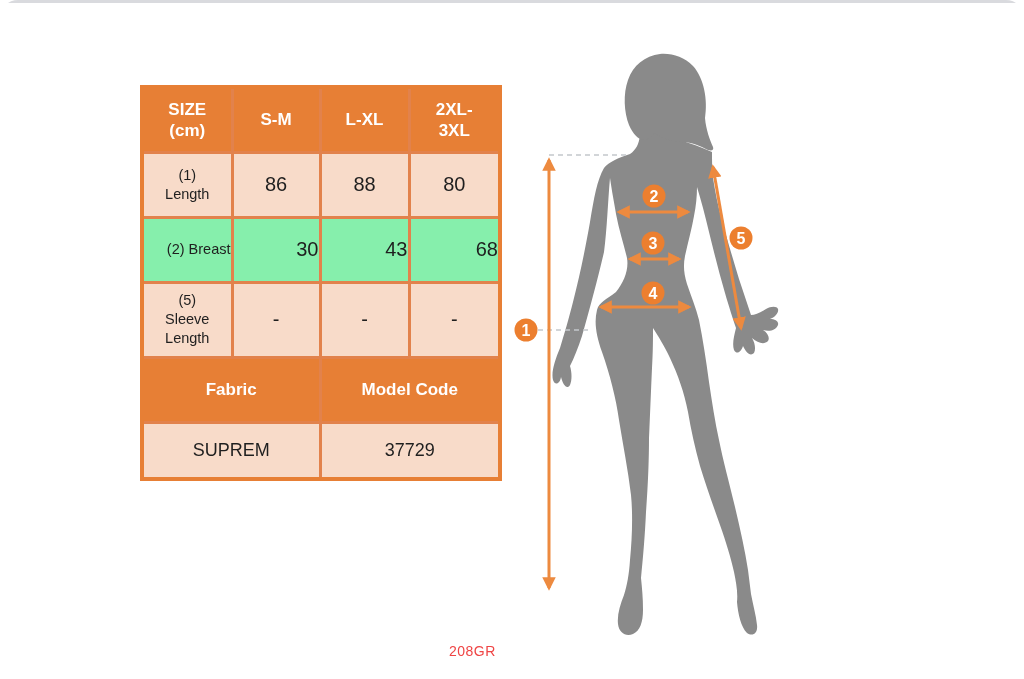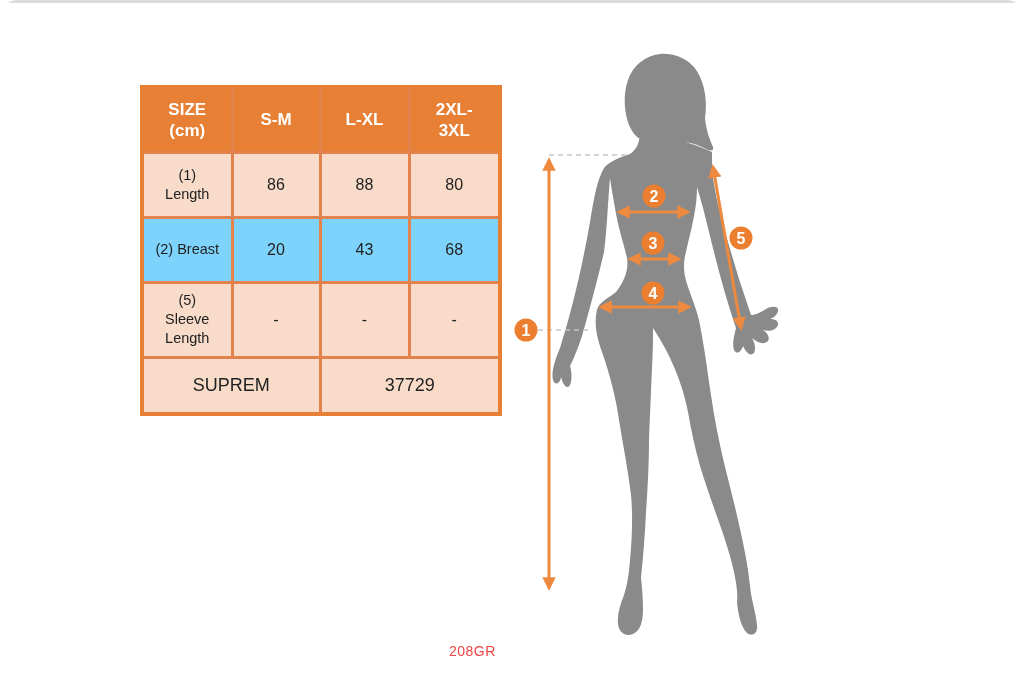--- a/index.html
+++ b/index.html
@@ -47,28 +47,28 @@
     font-weight: 700;
     font-size: 17px;
     line-height: 1.25;
     white-space: pre-line;
   }
   
   tr.hdr th + th { border-left-color: rgba(255,255,255,0.55); }
   tr.hdr th { border-bottom-color: #e2824c; }
 
   tr.dark td  { background: #f8dbc9; }
-  tr.light td { background: #7dd3fc; }
+  tr.light td { background: #86efac; text-align: right; }
 
   td.row-label {
     font-size: 14.5px;
     line-height: 1.3;
     white-space: pre-line;
   }
-  td.val { font-size: 16px; }
+  td.val { font-size: 20px; }
 
   tr.info-vals td { font-size: 18px; }
 
   .footnote {
     position: absolute;
     left: 449px;
     top: 643px;
     font-size: 14px;
     color: #ef4444;
     letter-spacing: 0.5px;
@@ -114,31 +114,35 @@
     </tr>
     <tr class="dark" style="height:65px">
       <td class="row-label">(1)
 Length</td>
       <td class="val">86</td>
       <td class="val">88</td>
       <td class="val">80</td>
     </tr>
     <tr class="light" style="height:65px">
       <td class="row-label">(2) Breast</td>
-      <td class="val">20</td>
+      <td class="val">30</td>
       <td class="val">43</td>
       <td class="val">68</td>
     </tr>
     <tr class="dark" style="height:75px">
       <td class="row-label">(5)
 Sleeve
 Length</td>
       <td class="val">-</td>
       <td class="val">-</td>
       <td class="val">-</td>
+    </tr>
+    <tr class="hdr" style="height:65px">
+      <th colspan="2">Fabric</th>
+      <th colspan="2">Model Code</th>
     </tr>
     <tr class="dark info-vals" style="height:57px">
       <td colspan="2">SUPREM</td>
       <td colspan="2">37729</td>
     </tr>
   </tbody>
     </table>
 
   <div class="footnote">208GR</div>
 

